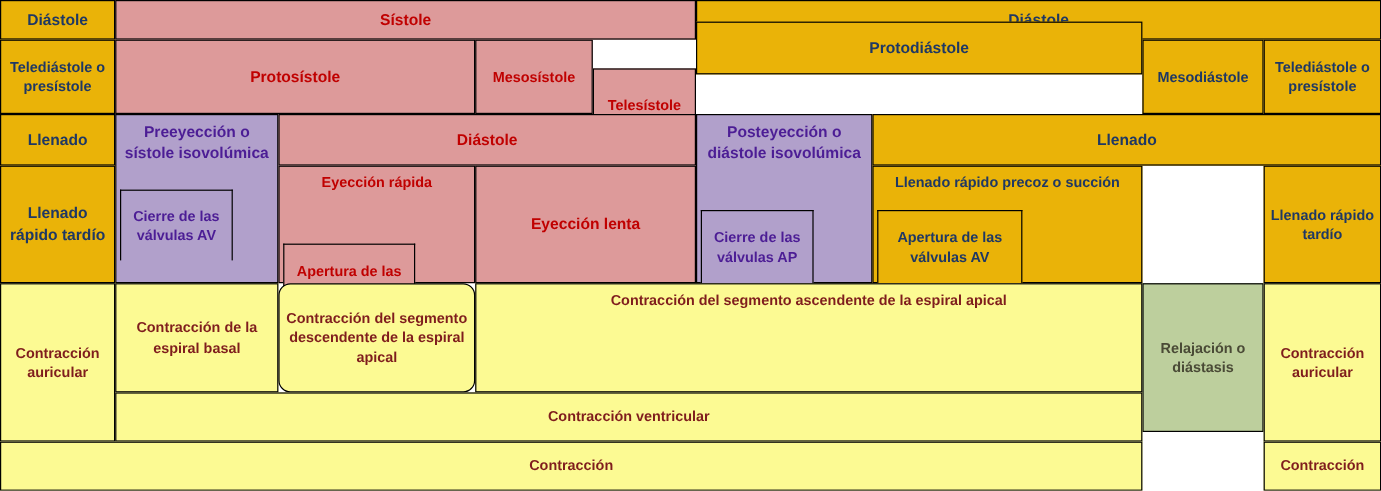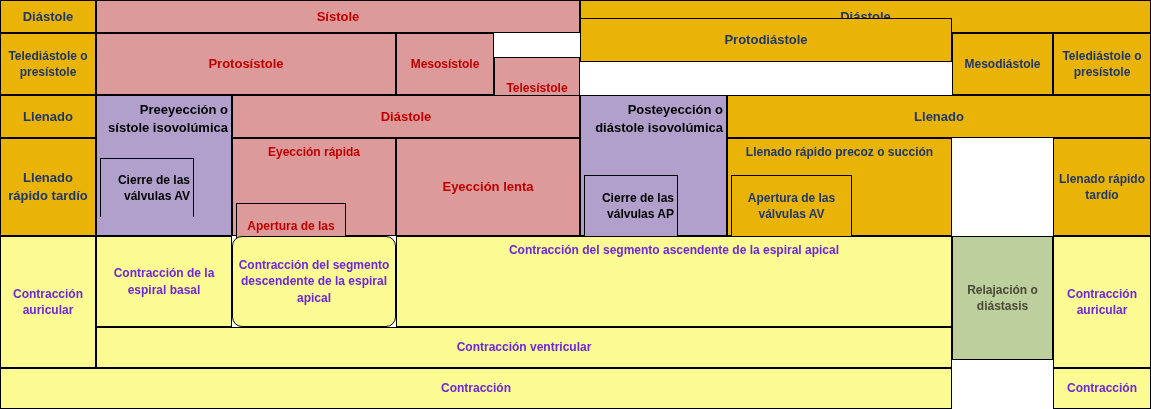--- a/index.html
+++ b/index.html
@@ -18,22 +18,22 @@
     align-items:center;
     justify-content:center;
     text-align:center;
     line-height:1.35;
     padding:1px 3px;
     overflow:hidden;
   }
   
   .c-blue   {background:#eab308;color:#1f3864;}
   .c-pink   {background:#dd9a9a;color:#c00000;}
-  .c-purple {background:#b1a0cb;color:#000000;text-align:right;}
-  .c-yellow {background:#fcfa93;color:#6d28d9;}
+  .c-purple {background:#b1a0cb;color:#4c1d95;}
+  .c-yellow {background:#fcfa93;color:#7f1d1d;}
   .c-green  {background:#bdcf9d;color:#4a4a36;}
   
   .align-top{align-items:flex-start;padding-top:5px;}
   .fs13{font-size:13px;}
   .fs12{font-size:12px;}
 </style>
 </head>
 <body>
 
 <div id="stage">

